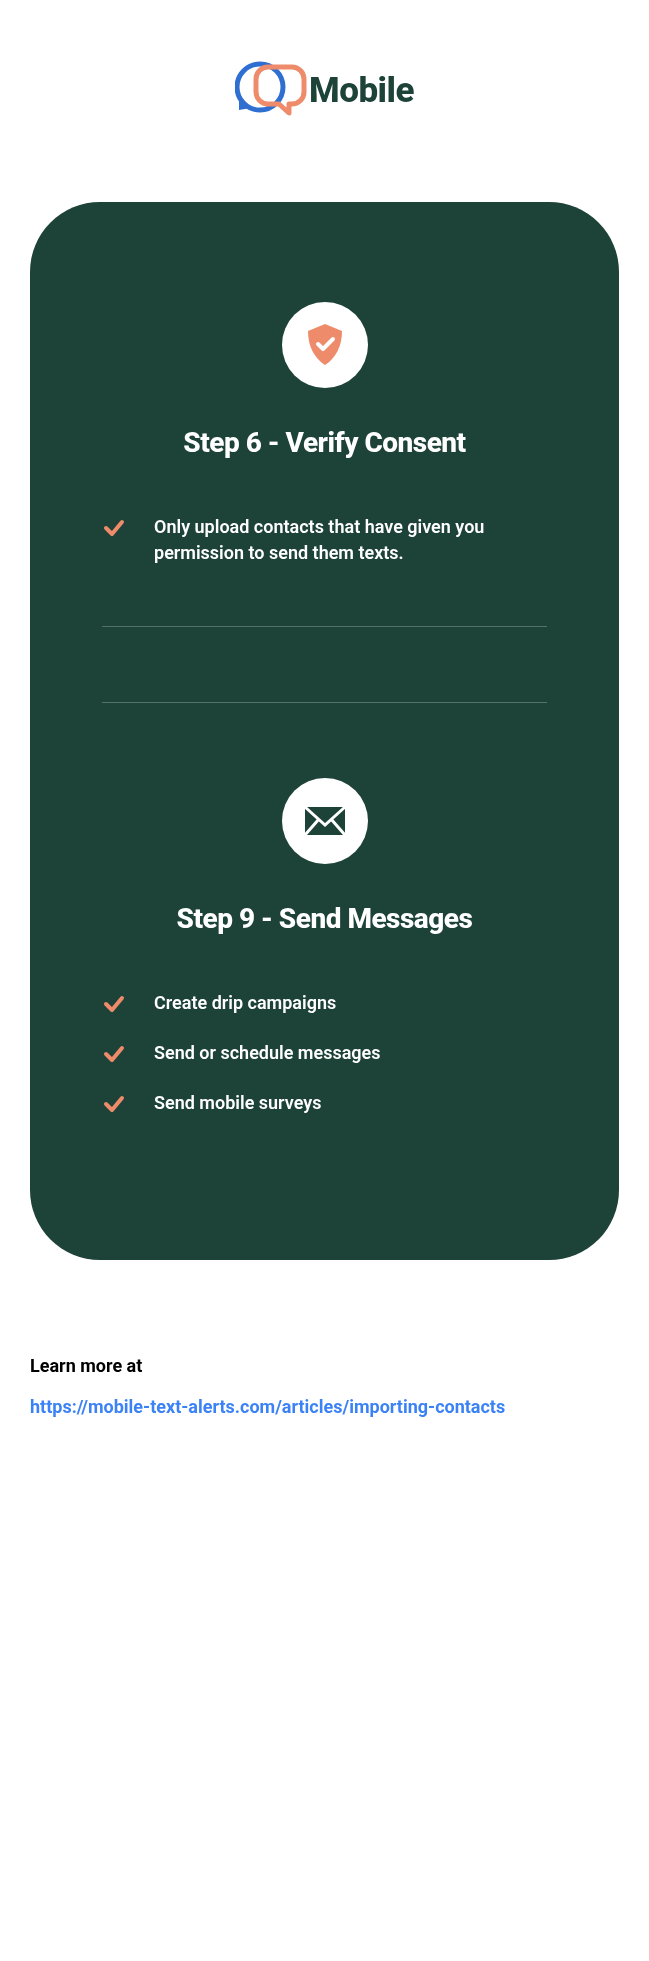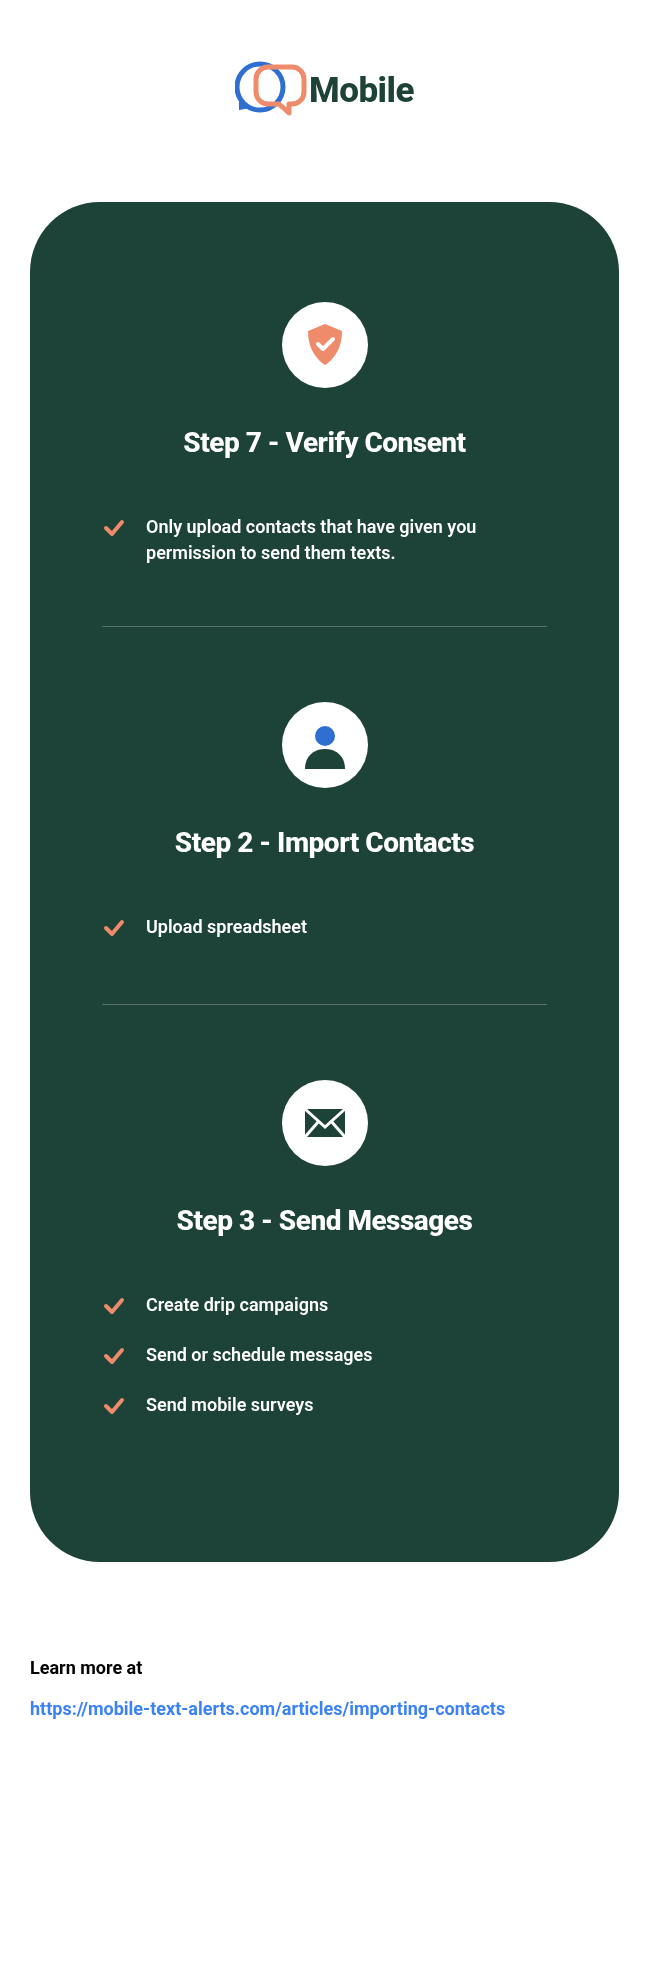--- a/index.html
+++ b/index.html
@@ -50,21 +50,21 @@
     margin-bottom: 55px;
     letter-spacing: -0.5px;
   }
   .bullet-list {
     width: 100%;
     padding: 0 22px;
   }
   .bullet {
     display: flex;
     align-items: flex-start;
-    gap: 20px;
+    gap: 28px;
     margin-bottom: 20px;
   }
   .bullet-check {
     flex-shrink: 0;
     margin-top: 2px;
   }
   .bullet-text {
     font-size: 18px;
     font-weight: 600;
     line-height: 1.45;
@@ -110,66 +110,47 @@
 
 <div class="card">
 
   <div class="step">
     <div class="icon-circle">
       <svg width="50" height="50" viewBox="0 0 50 50">
         <path d="M25 4 L42 11 C42 26 36 38 25 45 C14 38 8 26 8 11 Z" fill="#ee8b6b"></path>
         <path d="M18 24 L23 29 L33 19" stroke="#ffffff" stroke-width="4" fill="none" stroke-linecap="round" stroke-linejoin="round"></path>
       </svg>
     </div>
-    <div class="step-title">Step 7 - Verify Consent</div>
+    <div class="step-title">Step 6 - Verify Consent</div>
     <div class="bullet-list">
       <div class="bullet">
         <span class="bullet-check">
           <svg width="24" height="24" viewBox="0 0 24 24">
               <path d="M4 12 L10 18 L20 6" stroke="#ee8b6b" stroke-width="4" fill="none" stroke-linecap="round" stroke-linejoin="round"></path>
             </svg>
         </span>
         <span class="bullet-text">Only upload contacts that have given you permission to send them texts.</span>
       </div>
     </div>
   </div>
 
   <hr class="divider">
 
-  <div class="step">
-    <div class="icon-circle">
-      <svg width="56" height="56" viewBox="0 0 56 56">
-        <circle cx="28" cy="19" r="10" fill="#2f6fd1"></circle>
-        <path d="M8 52 C8 38 18 32 28 32 C38 32 48 38 48 52 Z" fill="#1d4237"></path>
-      </svg>
-    </div>
-    <div class="step-title">Step 2 - Import Contacts</div>
-    <div class="bullet-list">
-      <div class="bullet">
-        <span class="bullet-check">
-          <svg width="24" height="24" viewBox="0 0 24 24">
-              <path d="M4 12 L10 18 L20 6" stroke="#ee8b6b" stroke-width="4" fill="none" stroke-linecap="round" stroke-linejoin="round"></path>
-            </svg>
-        </span>
-        <span class="bullet-text">Upload spreadsheet</span>
-      </div>
-    </div>
-  </div>
 
   <hr class="divider">
 
   <div class="step">
     <div class="icon-circle">
       <svg width="56" height="56" viewBox="0 0 56 56">
         <rect x="8" y="14" width="40" height="28" fill="#1d4237"></rect>
         <path d="M8 14 L28 32 L48 14" fill="none" stroke="#ffffff" stroke-width="3"></path>
         <path d="M8 42 L22 26 M48 42 L34 26" stroke="#ffffff" stroke-width="3"></path>
       </svg>
     </div>
-    <div class="step-title">Step 3 - Send Messages</div>
+    <div class="step-title">Step 9 - Send Messages</div>
     <div class="bullet-list">
       <div class="bullet">
         <span class="bullet-check">
           <svg width="24" height="24" viewBox="0 0 24 24">
               <path d="M4 12 L10 18 L20 6" stroke="#ee8b6b" stroke-width="4" fill="none" stroke-linecap="round" stroke-linejoin="round"></path>
             </svg>
         </span>
         <span class="bullet-text">Create drip campaigns</span>
       </div>
       <div class="bullet">

